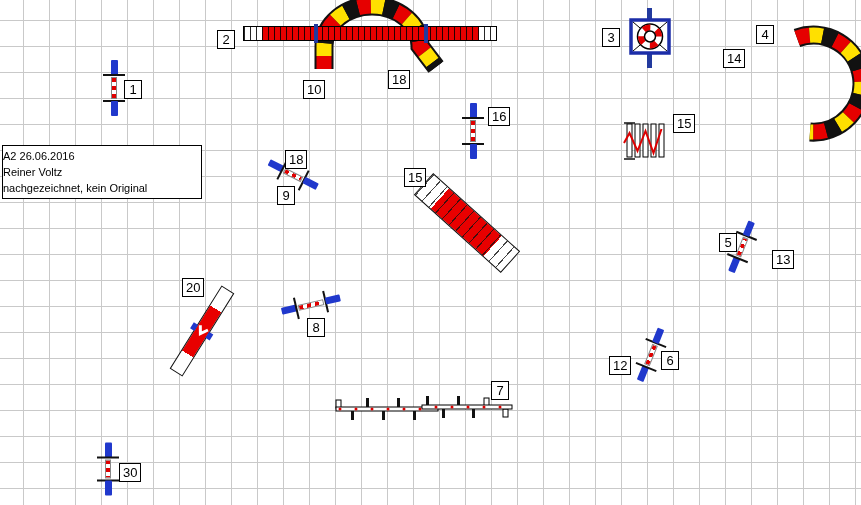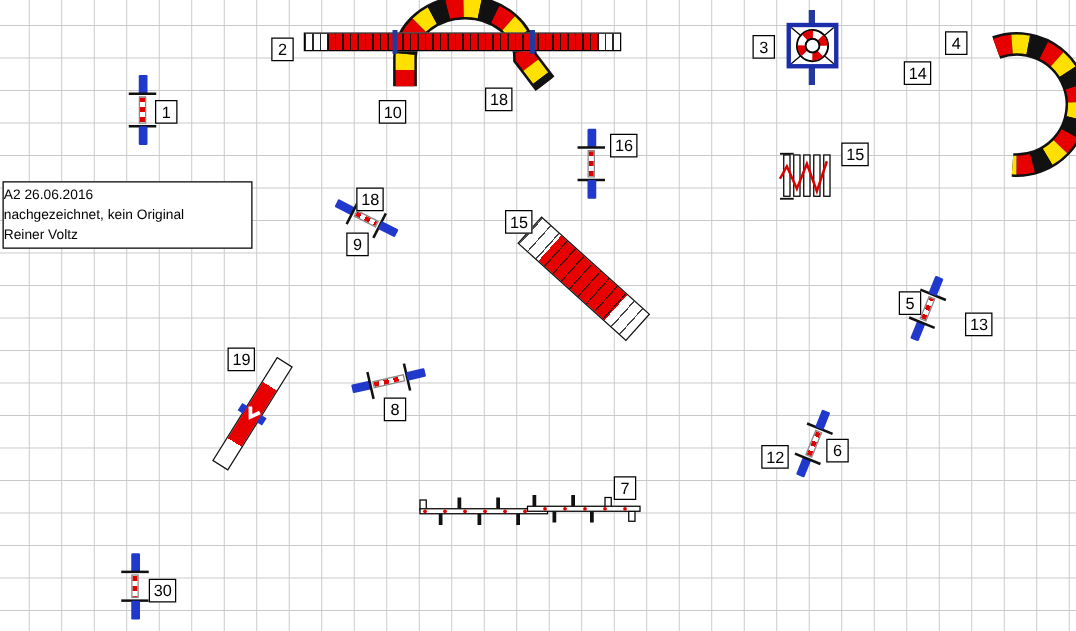--- a/index.html
+++ b/index.html
@@ -58,22 +58,22 @@
   .seesaw .pv.t{top:-5px;} .seesaw .pv.b{bottom:-5px;}
   .seesaw svg{left:41px;top:1px;}
 </style>
 </head>
 <body>
 
 <div id="canvas">
 
   <div class="info">
     <div>A2 26.06.2016</div>
+    <div>Reiner Voltz</div>
     <div>nachgezeichnet, kein Original</div>
-    <div>Reiner Voltz</div>
   </div>
 
   <svg style="left:300px;top:0" width="160" height="80" viewBox="0 0 160 80">
     <path d="M 24 69 L 24 46 A 48 40 0 0 1 120 46 L 136 67" fill="none" stroke="#111" stroke-width="19"></path>
     <path d="M 24 69 L 24 46 A 48 40 0 0 1 120 46 L 136 67" fill="none" stroke="#e60000" stroke-width="15" stroke-dasharray="13 26"></path>
     <path d="M 24 69 L 24 46 A 48 40 0 0 1 120 46 L 136 67" fill="none" stroke="#ffe000" stroke-width="15" stroke-dasharray="13 26" stroke-dashoffset="-13"></path>
     <path d="M 24 69 L 24 46 A 48 40 0 0 1 120 46 L 136 67" fill="none" stroke="#111" stroke-width="15" stroke-dasharray="13 26" stroke-dashoffset="-26"></path>
   </svg>
 
   <div class="longbar">
@@ -210,16 +210,16 @@
   <div class="lbl" style="left:277px;top:186px">9</div>
   <div class="lbl" style="left:303px;top:80px">10</div>
   <div class="lbl" style="left:404px;top:168px">15</div>
   <div class="lbl" style="left:609px;top:356px">12</div>
   <div class="lbl" style="left:772px;top:250px">13</div>
   <div class="lbl" style="left:723px;top:49px">14</div>
   <div class="lbl" style="left:673px;top:114px">15</div>
   <div class="lbl" style="left:488px;top:107px">16</div>
   <div class="lbl" style="left:388px;top:70px">18</div>
   <div class="lbl" style="left:285px;top:150px">18</div>
-  <div class="lbl" style="left:182px;top:278px">19</div>
+  <div class="lbl" style="left:182px;top:278px">20</div>
   <div class="lbl" style="left:119px;top:463px">30</div>
 
 </div>
 
 </body></html>

